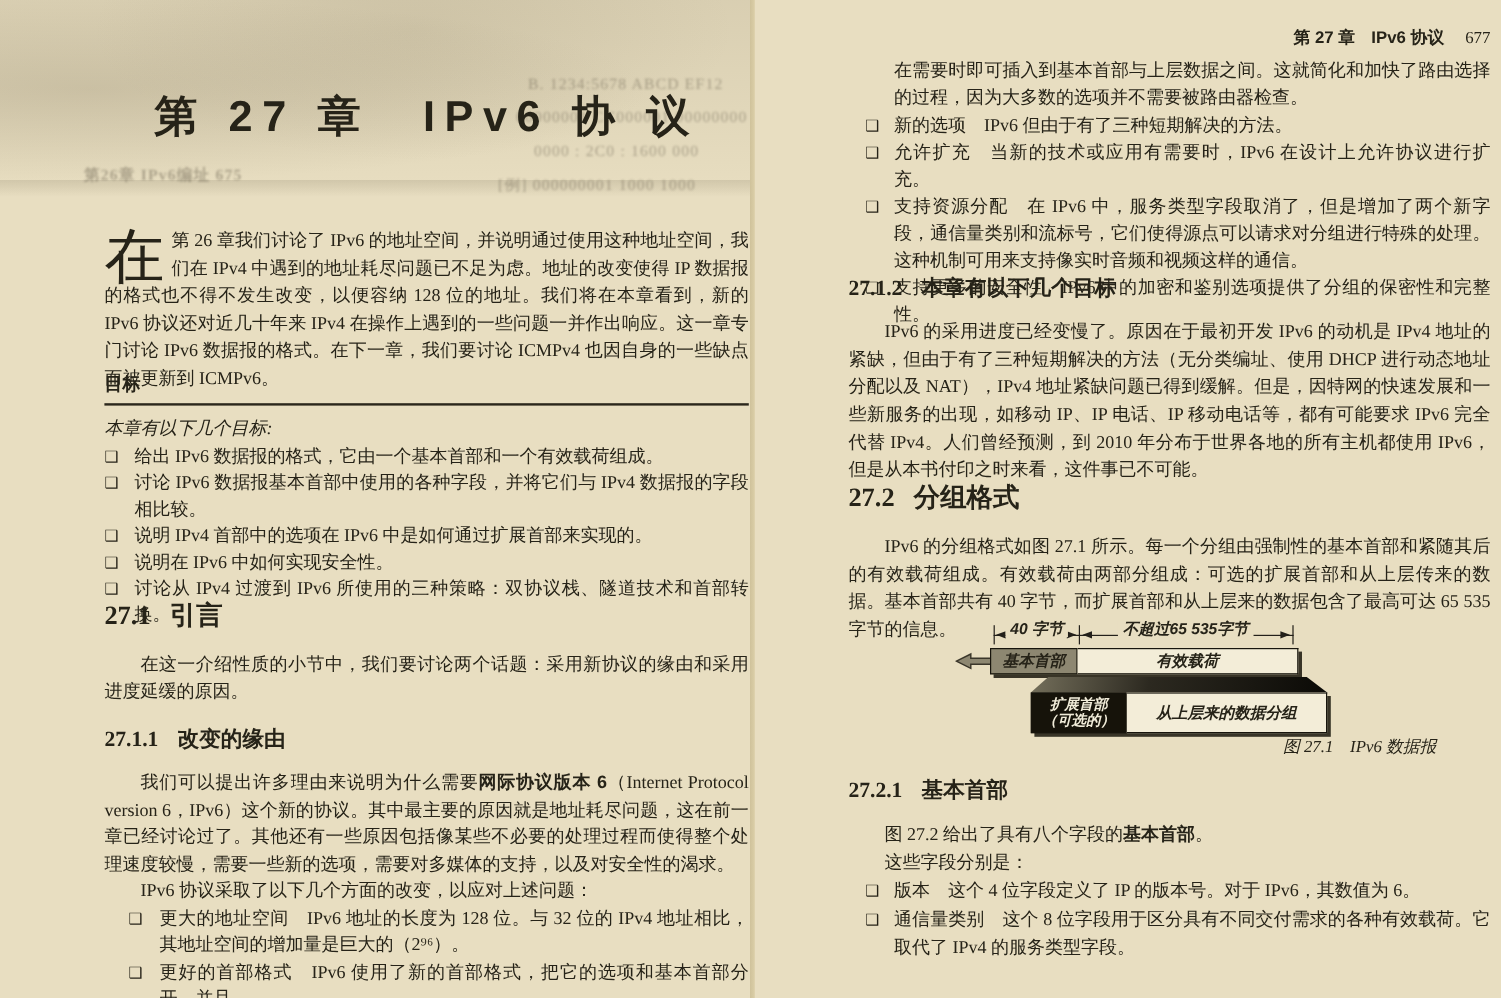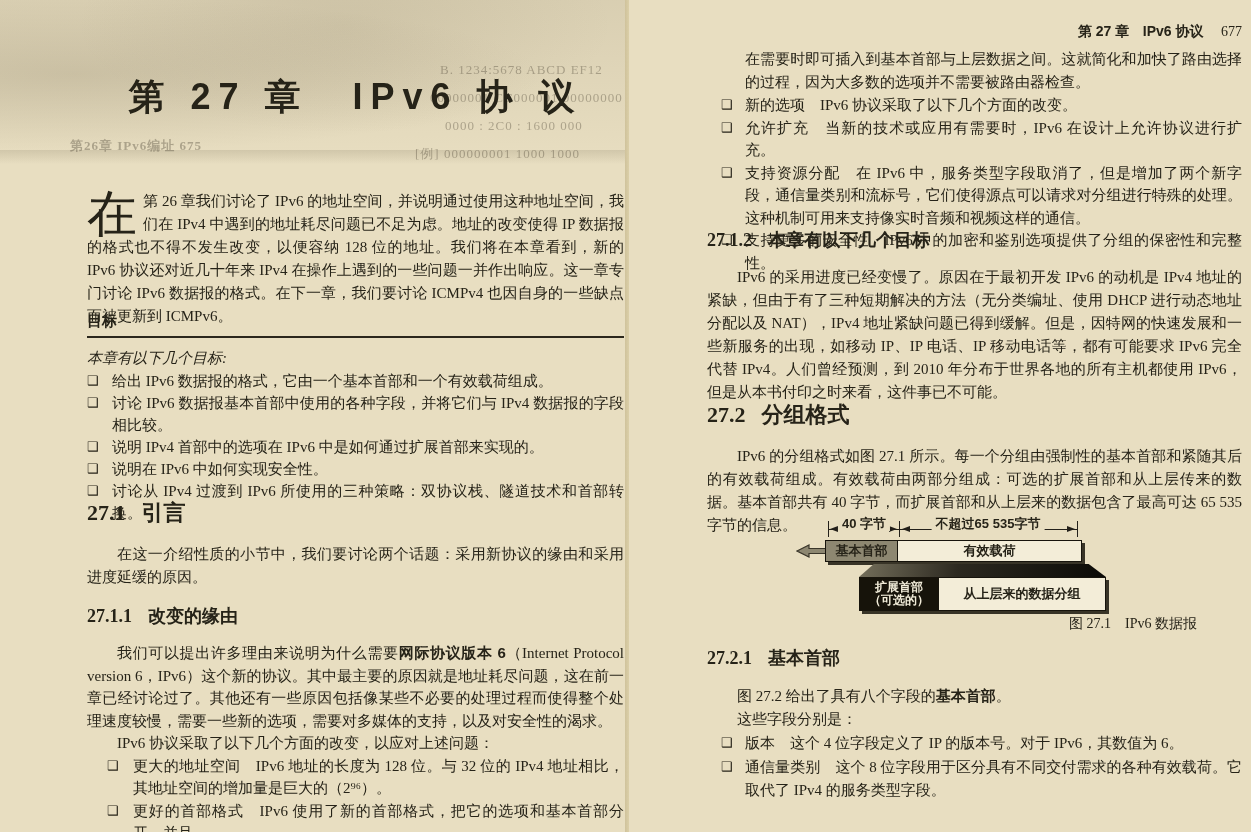--- a/index.html
+++ b/index.html
@@ -65,21 +65,21 @@
   .indent2 { text-indent:2em; }
   .hang { margin-left:38px; }
 
   .running-head { position:absolute; top:20px; right:28px; left:auto; width:auto;
     font-size:14px; text-align:right; }
   .running-head .rh-t { font-family:"Liberation Sans","DejaVu Sans",sans-serif; font-weight:bold; }
   .running-head .rh-n { margin-left:14px; }
 
   
   .figure { position:absolute; left:168px; top:516px; width:400px; height:118px;
-    font-family:"Liberation Sans","DejaVu Sans",sans-serif; font-size:13px; line-height:1.1; }
+    font-family:"Liberation Sans","DejaVu Sans",sans-serif; font-size:13px; line-height:1.1;font-style:italic; }
   .dim { position:absolute; left:31px; top:4px; width:250px; height:16px; }
   .dim-line { position:absolute; left:0; right:0; top:9px; height:1px; background:#23201a; }
   .tick { position:absolute; top:1px; width:1px; height:16px; background:#23201a; }
   .arr { position:absolute; top:6px; width:0; height:0;
     border-top:3.5px solid transparent; border-bottom:3.5px solid transparent; }
   .arr.l { border-right:8px solid #23201a; }
   .arr.r { border-left:8px solid #23201a; }
   .dim-label { position:absolute; top:-3px; background:#e8dec1; padding:0 4px;
     font-weight:bold; transform:translateX(-50%); white-space:nowrap; }
   .row-main { position:absolute; left:28px; top:24px; height:22px;
@@ -155,21 +155,21 @@
 
     <div class="col running-head">
       <span class="rh-t">第 27 章</span>
       <span class="rh-t" style="margin-left:10px">IPv6 协议</span>
       <span class="rh-n">677</span>
     </div>
 
     <div class="col hang" style="top:48px; width:497px">在需要时即可插入到基本首部与上层数据之间。这就简化和加快了路由选择的过程，因为大多数的选项并不需要被路由器检查。</div>
 
     <div class="col" style="top:94px; line-height:22.5px">
-      <div class="li li-deep" style="padding-left:38px"><span class="bullet" style="left:14px">❑</span><span class="lead">新的选项</span><span>IPv6 协议采取了以下几个方面的改变。</span></div>
+      <div class="li li-deep" style="padding-left:38px"><span class="bullet" style="left:14px">❑</span><span class="lead">新的选项</span><span>IPv6 但由于有了三种短期解决的方法。</span></div>
       <div class="li li-deep" style="padding-left:38px"><span class="bullet" style="left:14px">❑</span><span class="lead">允许扩充</span><span>当新的技术或应用有需要时，IPv6 在设计上允许协议进行扩充。</span></div>
       <div class="li li-deep" style="padding-left:38px"><span class="bullet" style="left:14px">❑</span><span class="lead">支持资源分配</span><span>在 IPv6 中，服务类型字段取消了，但是增加了两个新字段，通信量类别和流标号，它们使得源点可以请求对分组进行特殊的处理。这种机制可用来支持像实时音频和视频这样的通信。</span></div>
       <div class="li li-deep" style="padding-left:38px"><span class="bullet" style="left:14px">❑</span><span class="lead">支持更多的安全性</span><span>IPv6 中的加密和鉴别选项提供了分组的保密性和完整性。</span></div>
     </div>
 
     <div class="col h3" style="top:230px">
       <span class="num">27.1.2</span><span>本章有以下几个目标</span>
     </div>
     <div class="col indent2" style="top:266px">IPv6 的采用进度已经变慢了。原因在于最初开发 IPv6 的动机是 IPv4 地址的紧缺，但由于有了三种短期解决的方法（无分类编址、使用 DHCP 进行动态地址分配以及 NAT），IPv4 地址紧缺问题已得到缓解。但是，因特网的快速发展和一些新服务的出现，如移动 IP、IP 电话、IP 移动电话等，都有可能要求 IPv6 完全代替 IPv4。人们曾经预测，到 2010 年分布于世界各地的所有主机都使用 IPv6，但是从本书付印之时来看，这件事已不可能。</div>
 

